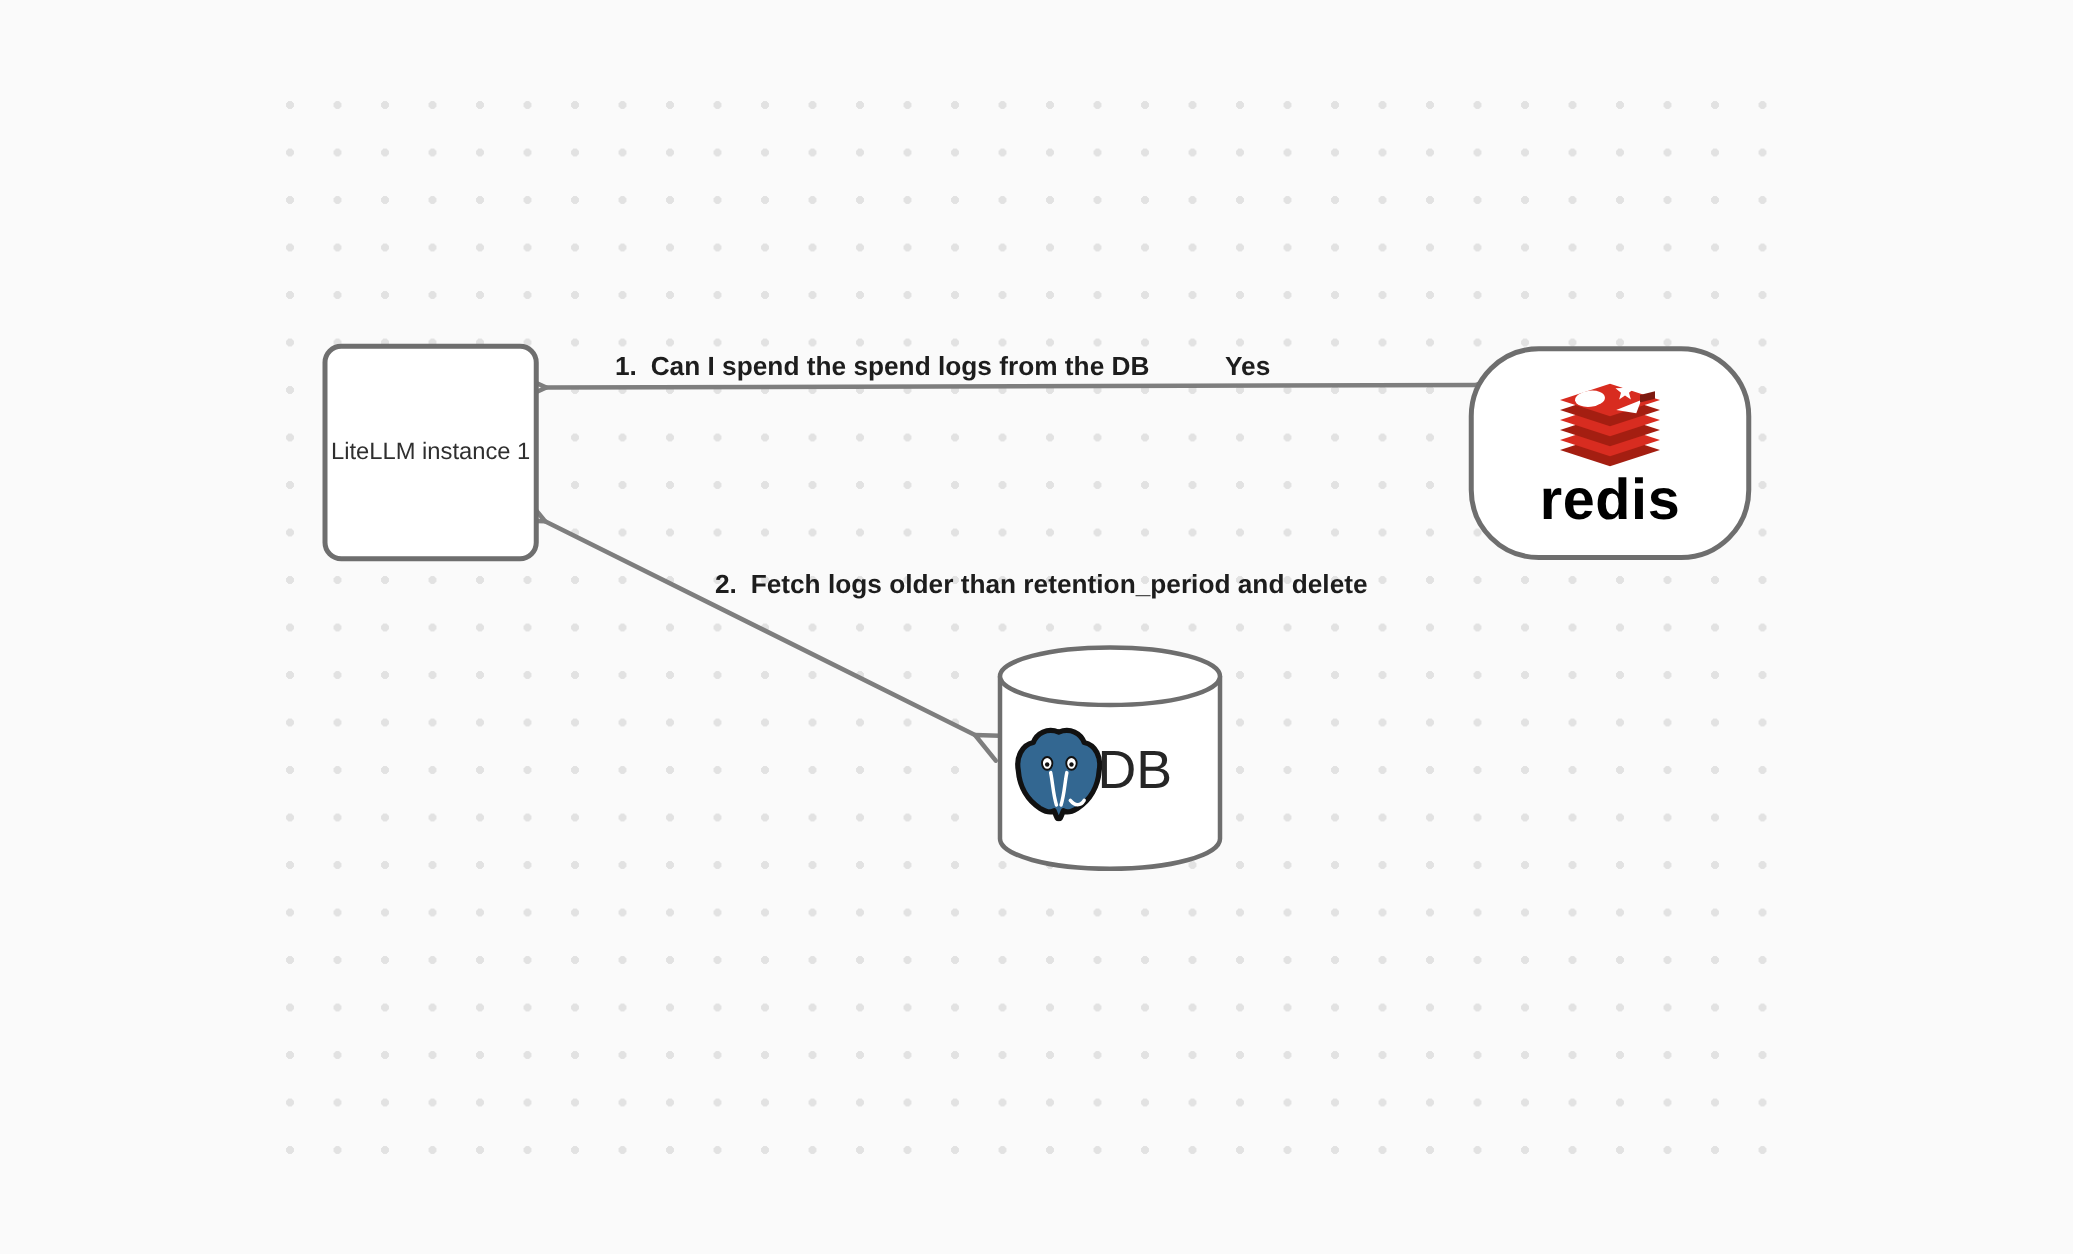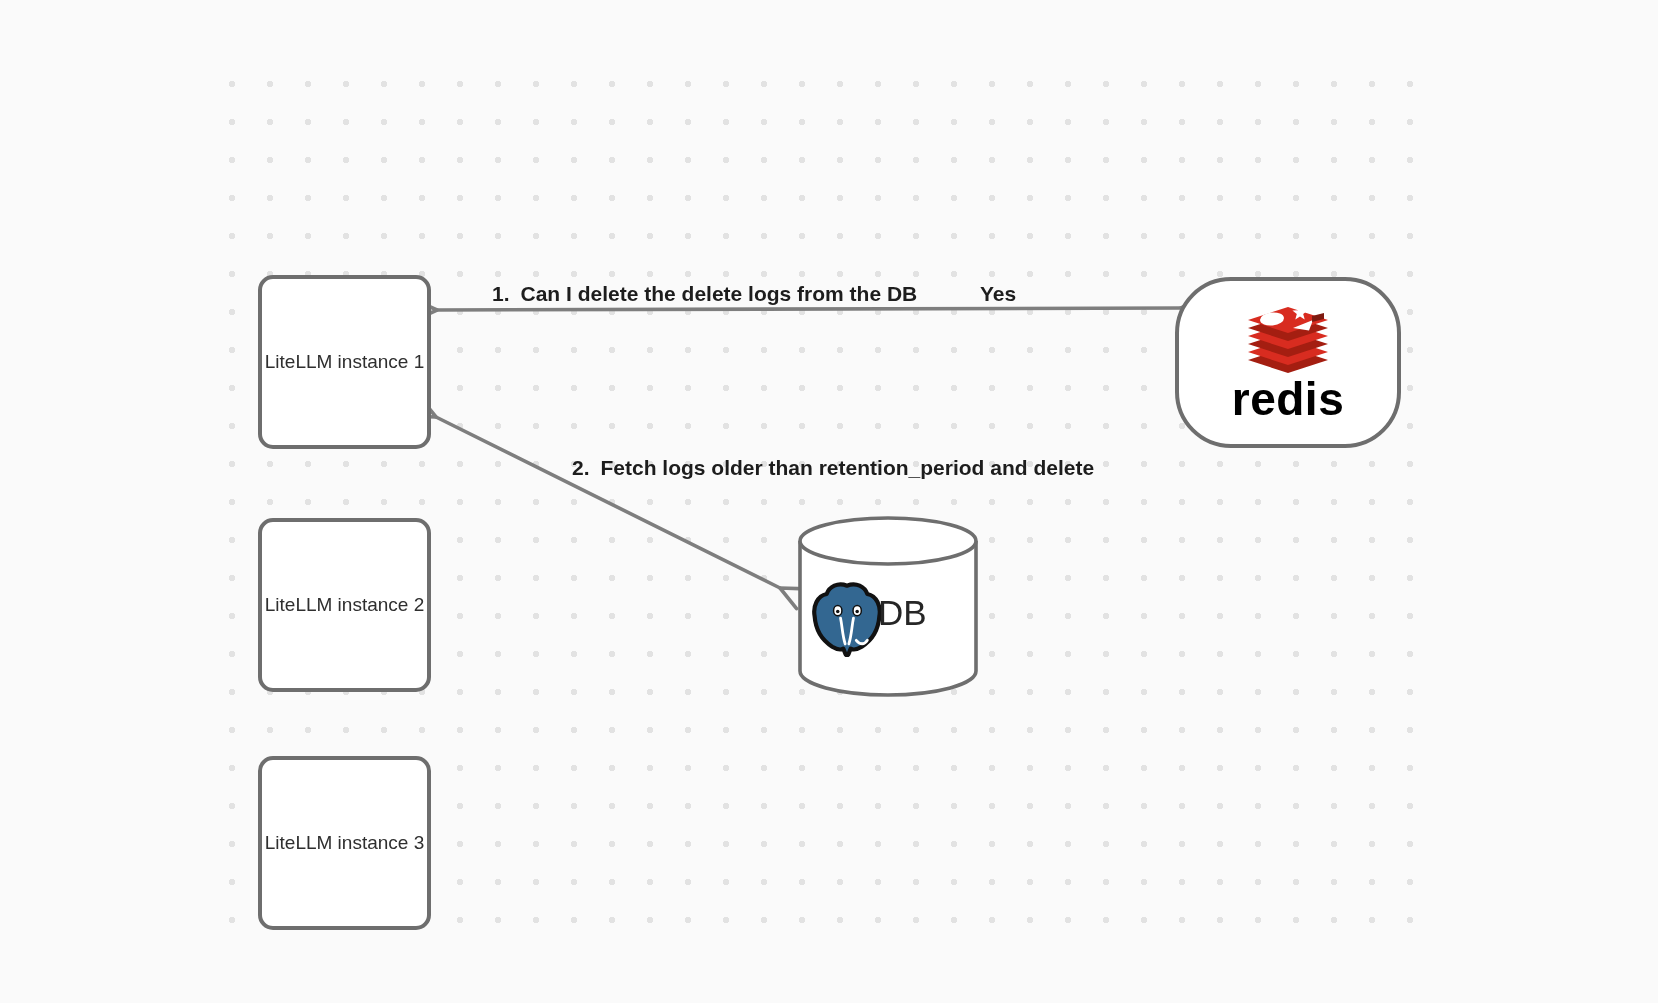--- a/index.html
+++ b/index.html
@@ -29,21 +29,21 @@
     position:absolute;left:1175px;top:277px;width:226px;height:171px;
     border:4.5px solid var(--stroke);border-radius:56px;background:#ffffff;
     display:flex;flex-direction:column;align-items:center;justify-content:center;
   }
   .redis-word{
     font-size:46px;font-weight:700;color:#000000;line-height:44px;letter-spacing:0.5px;
     margin-top:-2px;
   }
   .cyl-shape{position:absolute;left:795px;top:514px;}
   .pg-logo{position:absolute;left:810px;top:581px;}
-  .db-text{position:absolute;left:878px;top:595px;font-size:35px;color:#262626;line-height:1;}
+  .db-text{position:absolute;left:878px;top:595px;font-size:43px;color:#262626;line-height:1;}
   .flow-label{
     position:absolute;display:flex;gap:11px;
     font-size:21px;font-weight:700;color:var(--label);white-space:nowrap;
   }
 </style>
 </head>
 <body>
 
 <div class="stage">
 
@@ -54,26 +54,20 @@
       <marker id="ah" viewBox="0 0 30 30" markerWidth="30" markerHeight="30" refX="2" refY="15" orient="auto-start-reverse" markerUnits="userSpaceOnUse">
         <path d="M26,4 L2,15 L26,26" fill="none" stroke="#7e7e7e" stroke-width="3.6" stroke-linecap="round" stroke-linejoin="round"></path>
       </marker>
     </defs>
     <line x1="437" y1="310" x2="1181" y2="308" stroke="#7e7e7e" stroke-width="3.6" stroke-linecap="round" marker-start="url(#ah)" marker-end="url(#ah)"></line>
     <line x1="436" y1="417" x2="780" y2="588" stroke="#7e7e7e" stroke-width="3.6" stroke-linecap="round" marker-start="url(#ah)" marker-end="url(#ah)"></line>
   </svg>
 
   <div class="node-box" style="left:258px;top:275px;">
     <span>LiteLLM instance 1</span>
-  </div>
-  <div class="node-box" style="left:258px;top:518px;">
-    <span>LiteLLM instance 2</span>
-  </div>
-  <div class="node-box" style="left:258px;top:756px;">
-    <span>LiteLLM instance 3</span>
   </div>
 
   <div class="redis-box">
     <svg width="84" height="74" viewBox="0 0 84 74">
 
       <path d="M2,55 L42,42 L82,55 L42,68 Z" fill="#a41e11"></path>
       <path d="M2,47 L42,34 L82,47 L42,60 Z" fill="#d82c20"></path>
 
       <path d="M2,39 L42,26 L82,39 L42,52 Z" fill="#a41e11"></path>
       <path d="M2,31 L42,18 L82,31 L42,44 Z" fill="#d82c20"></path>
@@ -100,21 +94,21 @@
     <ellipse cx="30" cy="32" rx="4.5" ry="5.5" fill="#ffffff" stroke="#111111" stroke-width="1.6"></ellipse>
     <circle cx="30" cy="33" r="1.9" fill="#111111"></circle>
     <ellipse cx="51" cy="32" rx="4.5" ry="5.5" fill="#ffffff" stroke="#111111" stroke-width="1.6"></ellipse>
     <circle cx="51" cy="33" r="1.9" fill="#111111"></circle>
     <path d="M50,64 C54,69 59,69 62,64" fill="none" stroke="#ffffff" stroke-width="3" stroke-linecap="round"></path>
   </svg>
   <span class="db-text">DB</span>
 
   <div class="flow-label" style="left:492px;top:282px;">
     <span>1.</span>
-    <span>Can I delete the delete logs from the DB</span>
+    <span>Can I spend the spend logs from the DB</span>
   </div>
   <div class="flow-label" style="left:980px;top:282px;">
     <span>Yes</span>
   </div>
   <div class="flow-label" style="left:572px;top:456px;">
     <span>2.</span>
     <span>Fetch logs older than retention_period and delete</span>
   </div>
 
 </div>

